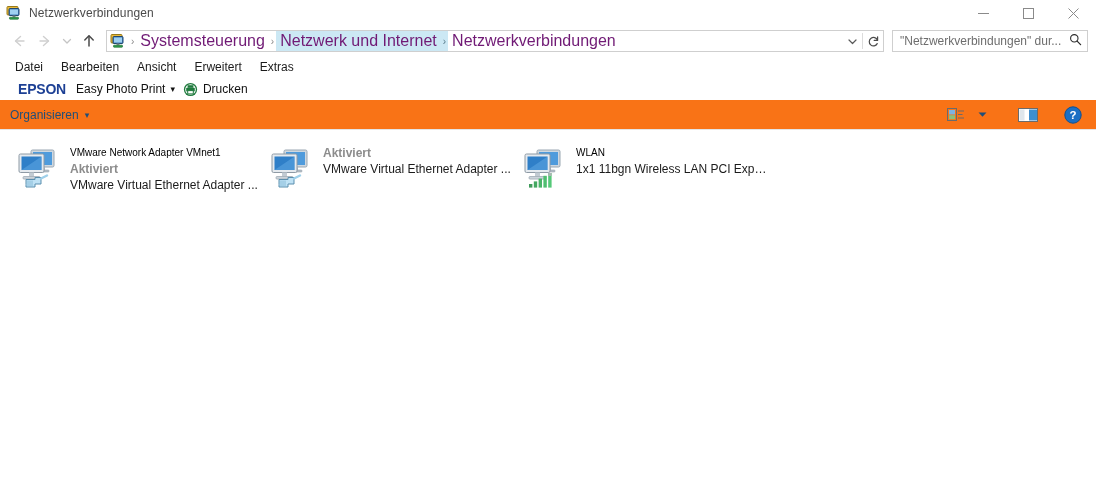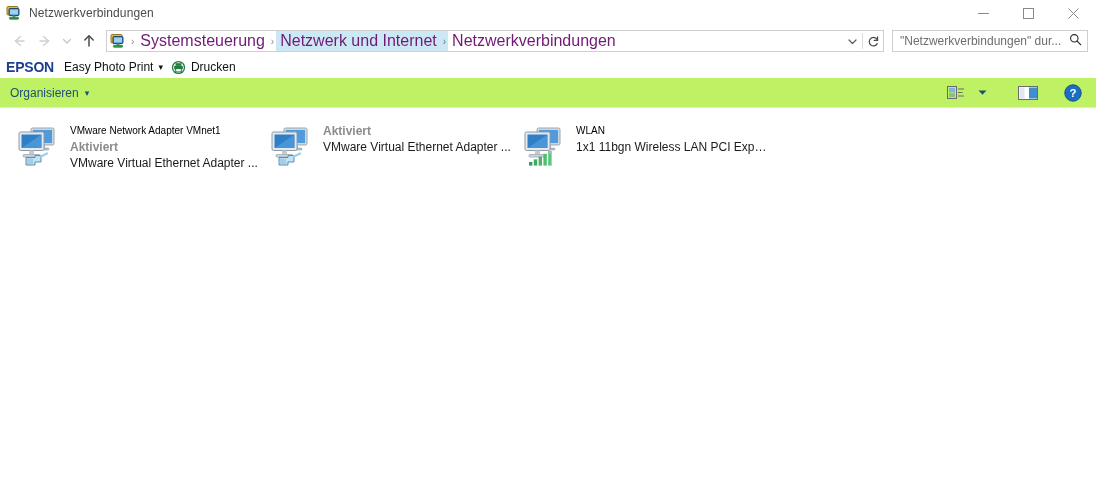--- a/index.html
+++ b/index.html
@@ -72,31 +72,31 @@
   
   .menubar {
     height: 22px; min-height: 22px; display: flex; align-items: center;
     background: #fff; padding-left: 6px; gap: 0;
   }
   .menuitem { font-size: 12px; color: #1b1b1b; padding: 0 9px; height: 20px; display: flex; align-items: center; }
 
   
   .epsonbar {
     height: 22px; min-height: 22px; display: flex; align-items: center;
-    background: #fff; padding-left: 4px; gap: 0;
+    background: #fff; padding-left: 4px; gap: 0; margin-left: 12px;
   }
   .epson-logo { font-size: 14px; font-weight: bold; color: #1c3f94; letter-spacing: -.2px; padding: 0 6px 0 2px; }
   .epson-item { font-size: 12px; color: #111; display: flex; align-items: center; gap: 5px; padding: 0 4px; }
   .epson-caret { color: #111; font-size: 9px; }
   .printer-ico { width: 15px; height: 15px; flex: 0 0 auto; }
 
   
   .cmdbar {
     height: 30px; min-height: 30px; display: flex; 
-    background: #bef264; border-bottom: 1px solid #e4e4e4;
+    background: #f97316; border-bottom: 1px solid #e4e4e4;
     padding: 0 8px 0 10px; position: relative;
   }
   .cmd-organize { font-size: 12px; color: #1f4e79; display: flex; align-items: center; gap: 6px; }
   .cmd-caret { font-size: 9px; color: #1f4e79; }
   .cmd-right { margin-left: auto; display: flex; align-items: center; gap: 0; }
   .cmd-icobtn { height: 24px; display: flex; align-items: center; justify-content: center; padding: 0 6px; }
 
   
   .content { flex: 1 1 auto; background: #fff; position: relative; padding: 10px 0 0 12px; }
   .items { display: flex; flex-wrap: wrap; gap: 0; }
@@ -207,20 +207,27 @@
       <div class="search-ph">"Netzwerkverbindungen" dur...</div>
       <div class="search-ico">
         <svg width="13" height="13" viewBox="0 0 13 13">
           <circle cx="5.3" cy="5.3" r="3.7" fill="none" stroke="#2b2b2b" stroke-width="1.1"></circle>
           <line x1="8.1" y1="8.1" x2="11.6" y2="11.6" stroke="#2b2b2b" stroke-width="1.3" stroke-linecap="round"></line>
         </svg>
       </div>
     </div>
   </div>
 
+  <div class="menubar">
+    <div class="menuitem">Datei</div>
+    <div class="menuitem">Bearbeiten</div>
+    <div class="menuitem">Ansicht</div>
+    <div class="menuitem">Erweitert</div>
+    <div class="menuitem">Extras</div>
+  </div>
 
   <div class="epsonbar">
     <div class="epson-logo">EPSON</div>
     <div class="epson-item">
       <span>Easy Photo Print</span>
       <span class="epson-caret">▾</span>
     </div>
     <div class="epson-item">
       <span class="printer-ico">
         <svg width="15" height="15" viewBox="0 0 15 15">

